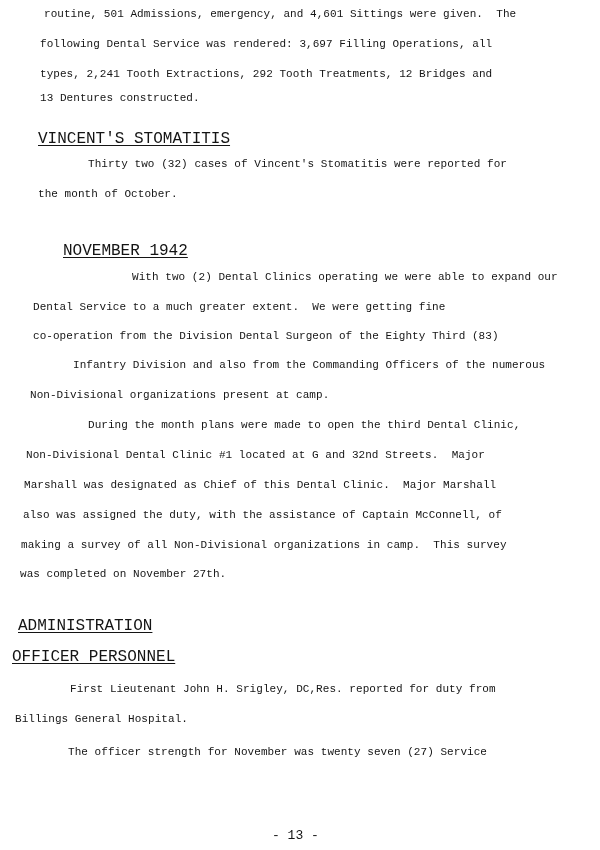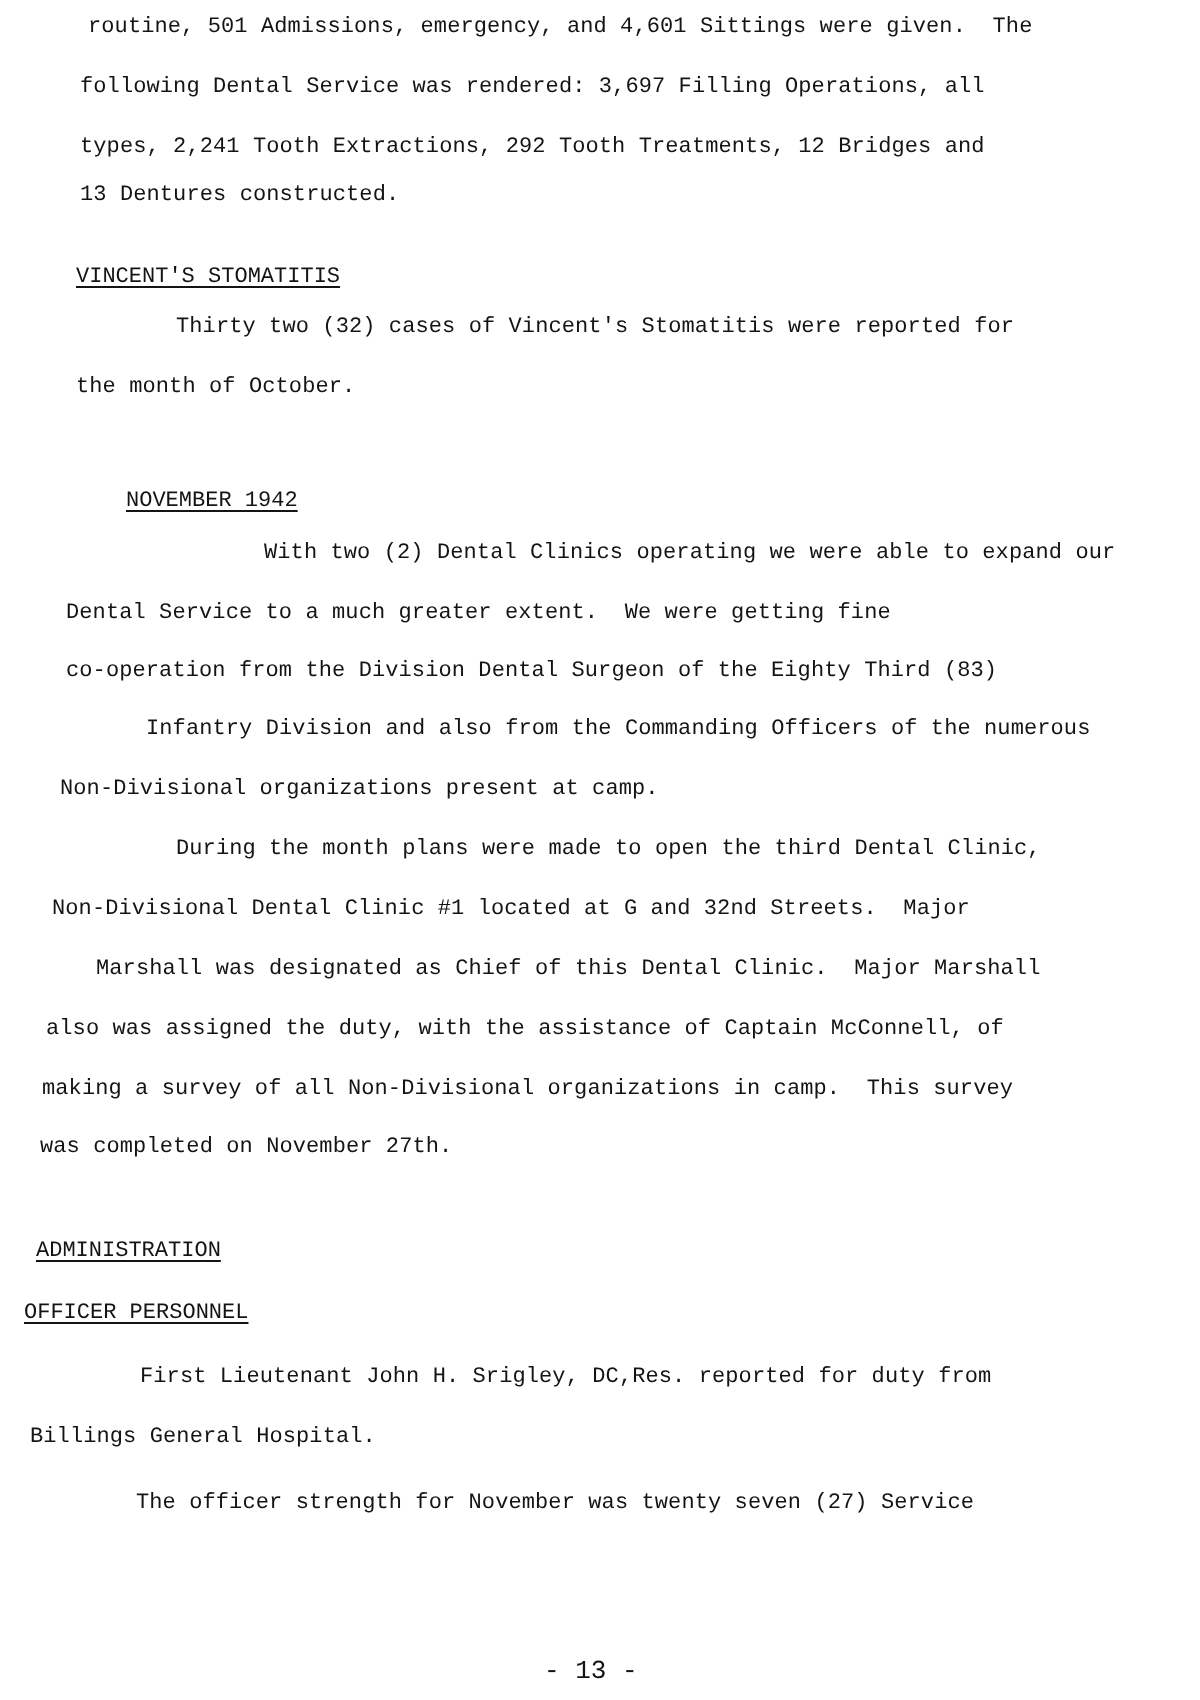--- a/index.html
+++ b/index.html
@@ -10,21 +10,21 @@
   }
   .line {
     position: absolute;
     font-size: 11px;
     white-space: pre;
     letter-spacing: 0.05px;
     line-height: 14px;
   }
   .heading {
     position: absolute;
-    font-size: 11px;
+    font-size: 16px;
     white-space: pre;
     text-decoration: underline;
     text-underline-offset: 2px;
     line-height: 14px;
   }
   .pagenum {
     position: absolute;
     font-size: 13px;
     white-space: pre;
     line-height: 14px;
@@ -46,21 +46,21 @@
 
   <div class="heading" style="left:35px;top:244px;padding-left:28px;">NOVEMBER 1942</div>
   <div class="line" style="left:84px;top:270px;margin-left:48px;">With two (2) Dental Clinics operating we were able to expand our</div>
   <div class="line" style="left:33px;top:300px;">Dental Service to a much greater extent.  We were getting fine</div>
   <div class="line" style="left:33px;top:329px;">co-operation from the Division Dental Surgeon of the Eighty Third (83)</div>
   <div class="line" style="left:33px;top:358px;margin-left:40px;">Infantry Division and also from the Commanding Officers of the numerous</div>
   <div class="line" style="left:30px;top:388px;">Non-Divisional organizations present at camp.</div>
 
   <div class="line" style="left:88px;top:418px;">During the month plans were made to open the third Dental Clinic,</div>
   <div class="line" style="left:26px;top:448px;">Non-Divisional Dental Clinic #1 located at G and 32nd Streets.  Major</div>
-  <div class="line" style="left:24px;top:478px;margin-left:24px;">Marshall was designated as Chief of this Dental Clinic.  Major Marshall</div>
+  <div class="line" style="left:24px;top:478px;">Marshall was designated as Chief of this Dental Clinic.  Major Marshall</div>
   <div class="line" style="left:23px;top:508px;">also was assigned the duty, with the assistance of Captain McConnell, of</div>
   <div class="line" style="left:21px;top:538px;">making a survey of all Non-Divisional organizations in camp.  This survey</div>
   <div class="line" style="left:20px;top:567px;">was completed on November 27th.</div>
 
   <div class="heading" style="left:18px;top:619px;">ADMINISTRATION</div>
   <div class="heading" style="left:12px;top:650px;">OFFICER PERSONNEL</div>
   <div class="line" style="left:70px;top:682px;">First Lieutenant John H. Srigley, DC,Res. reported for duty from</div>
   <div class="line" style="left:15px;top:712px;">Billings General Hospital.</div>
   <div class="line" style="left:68px;top:745px;">The officer strength for November was twenty seven (27) Service</div>
 

